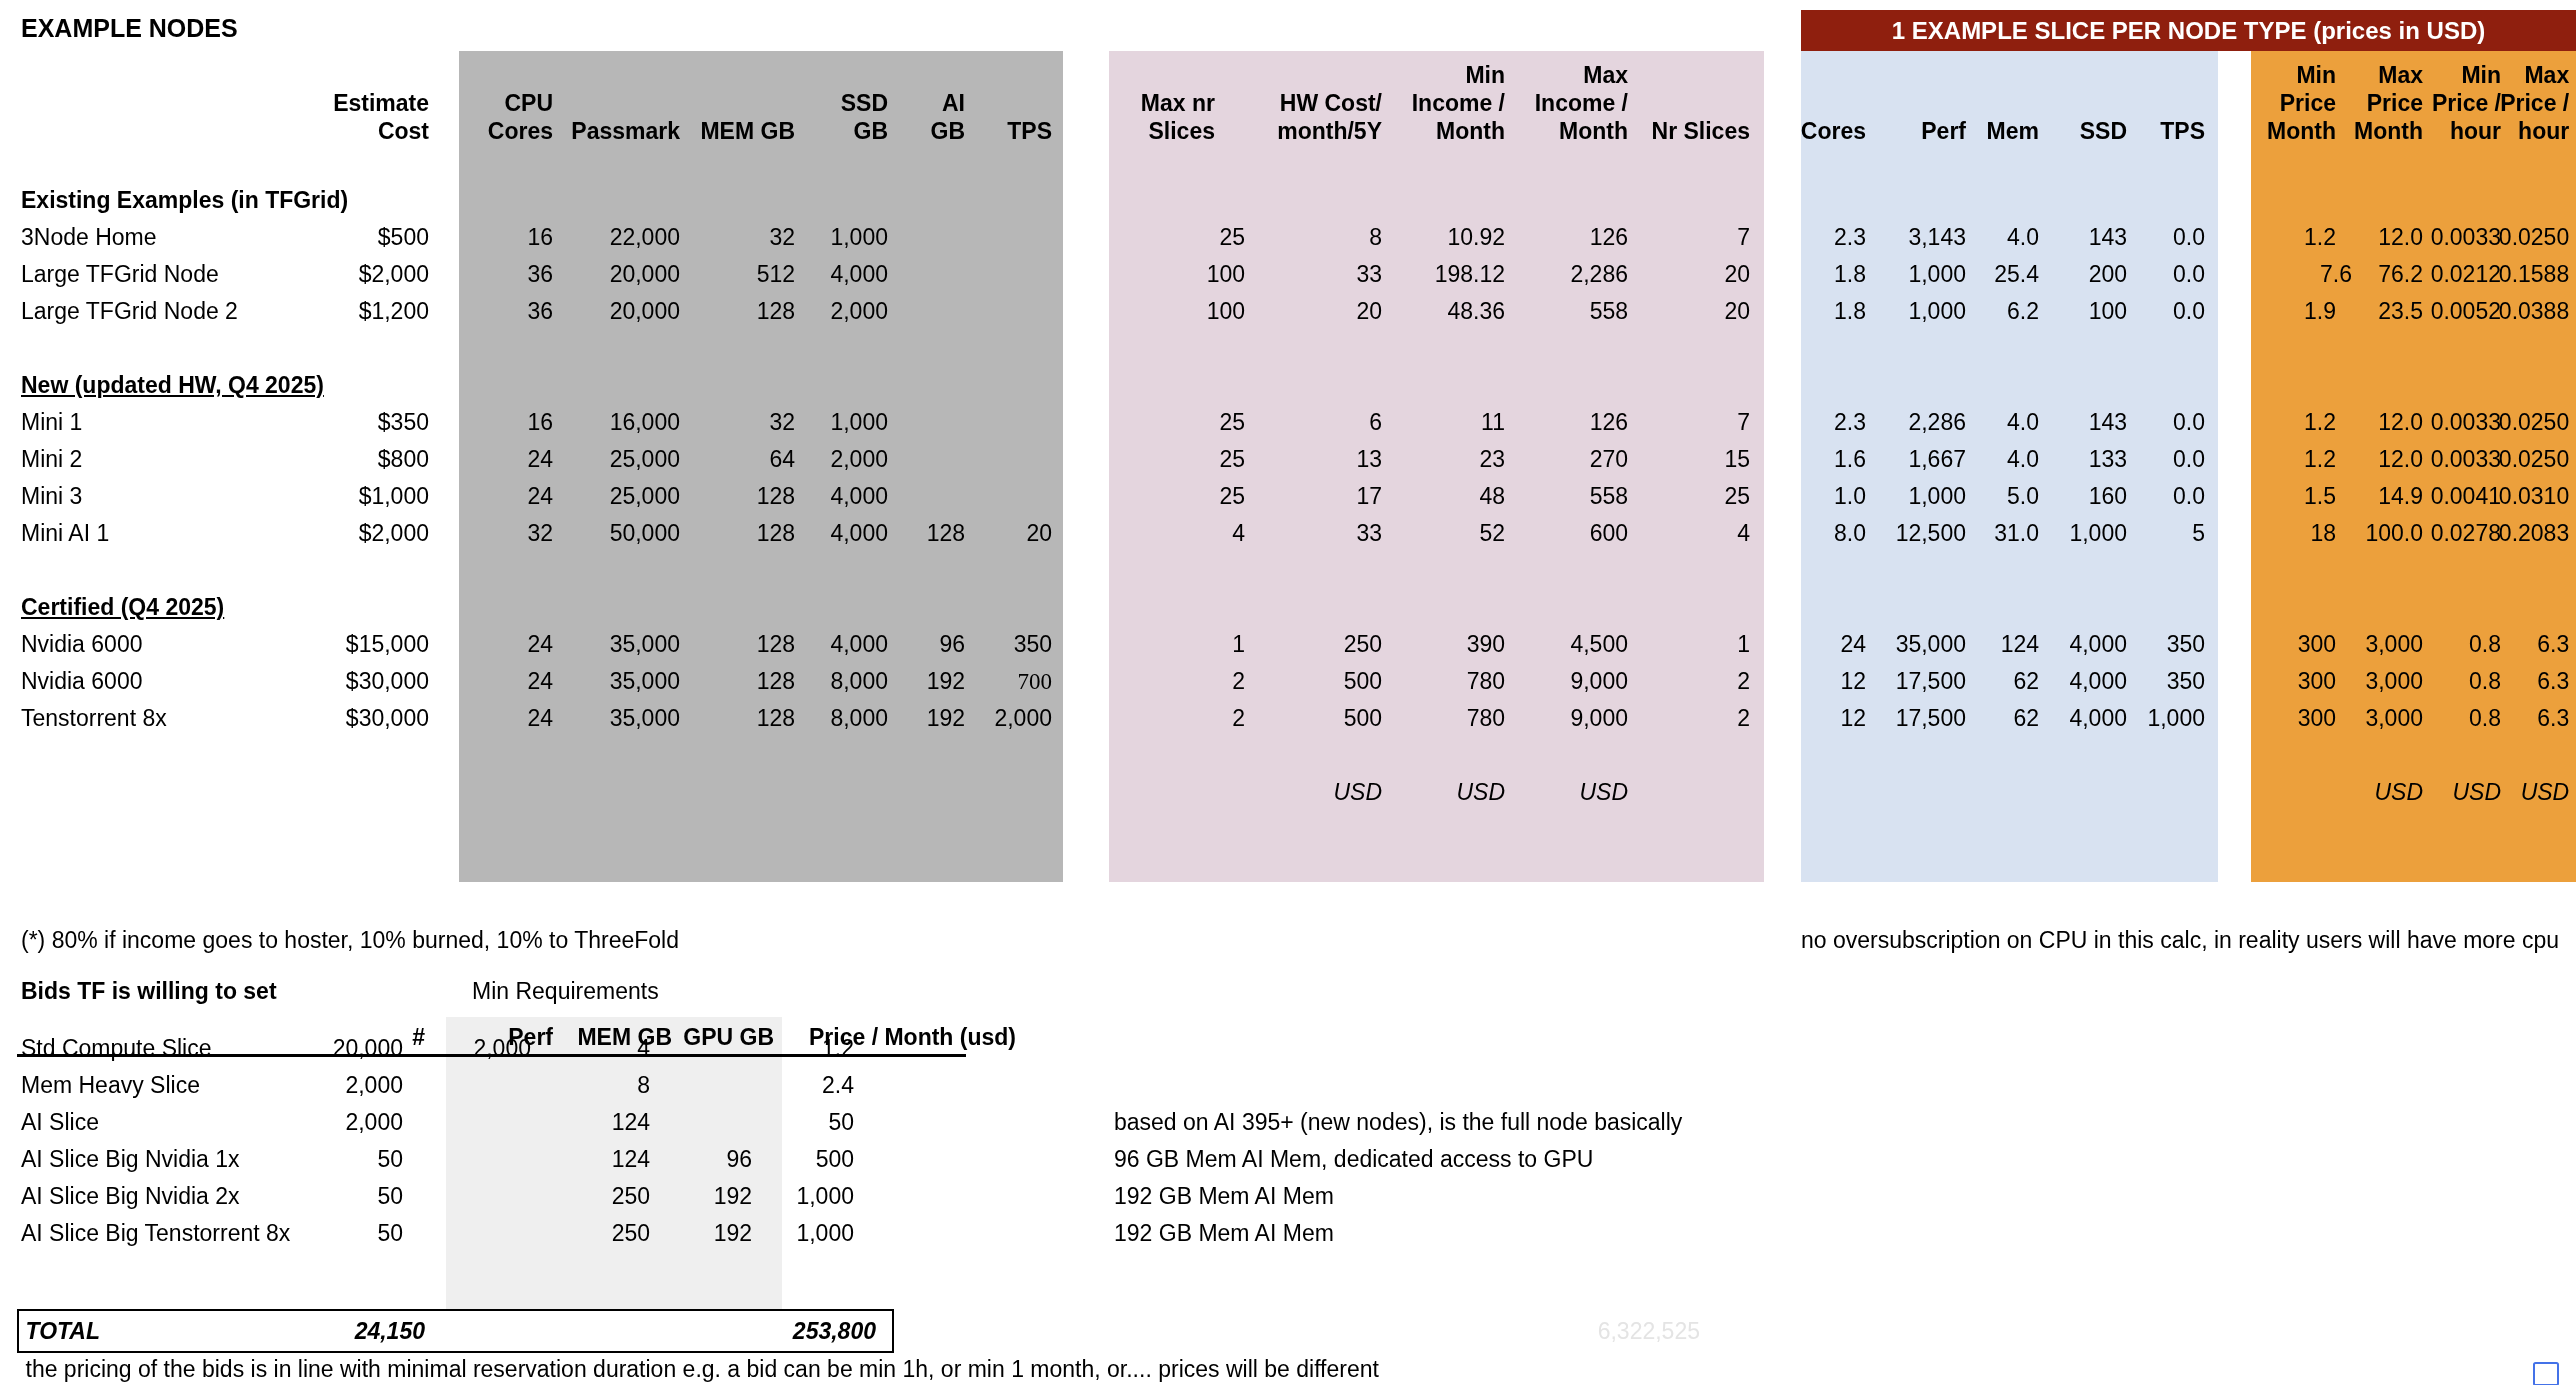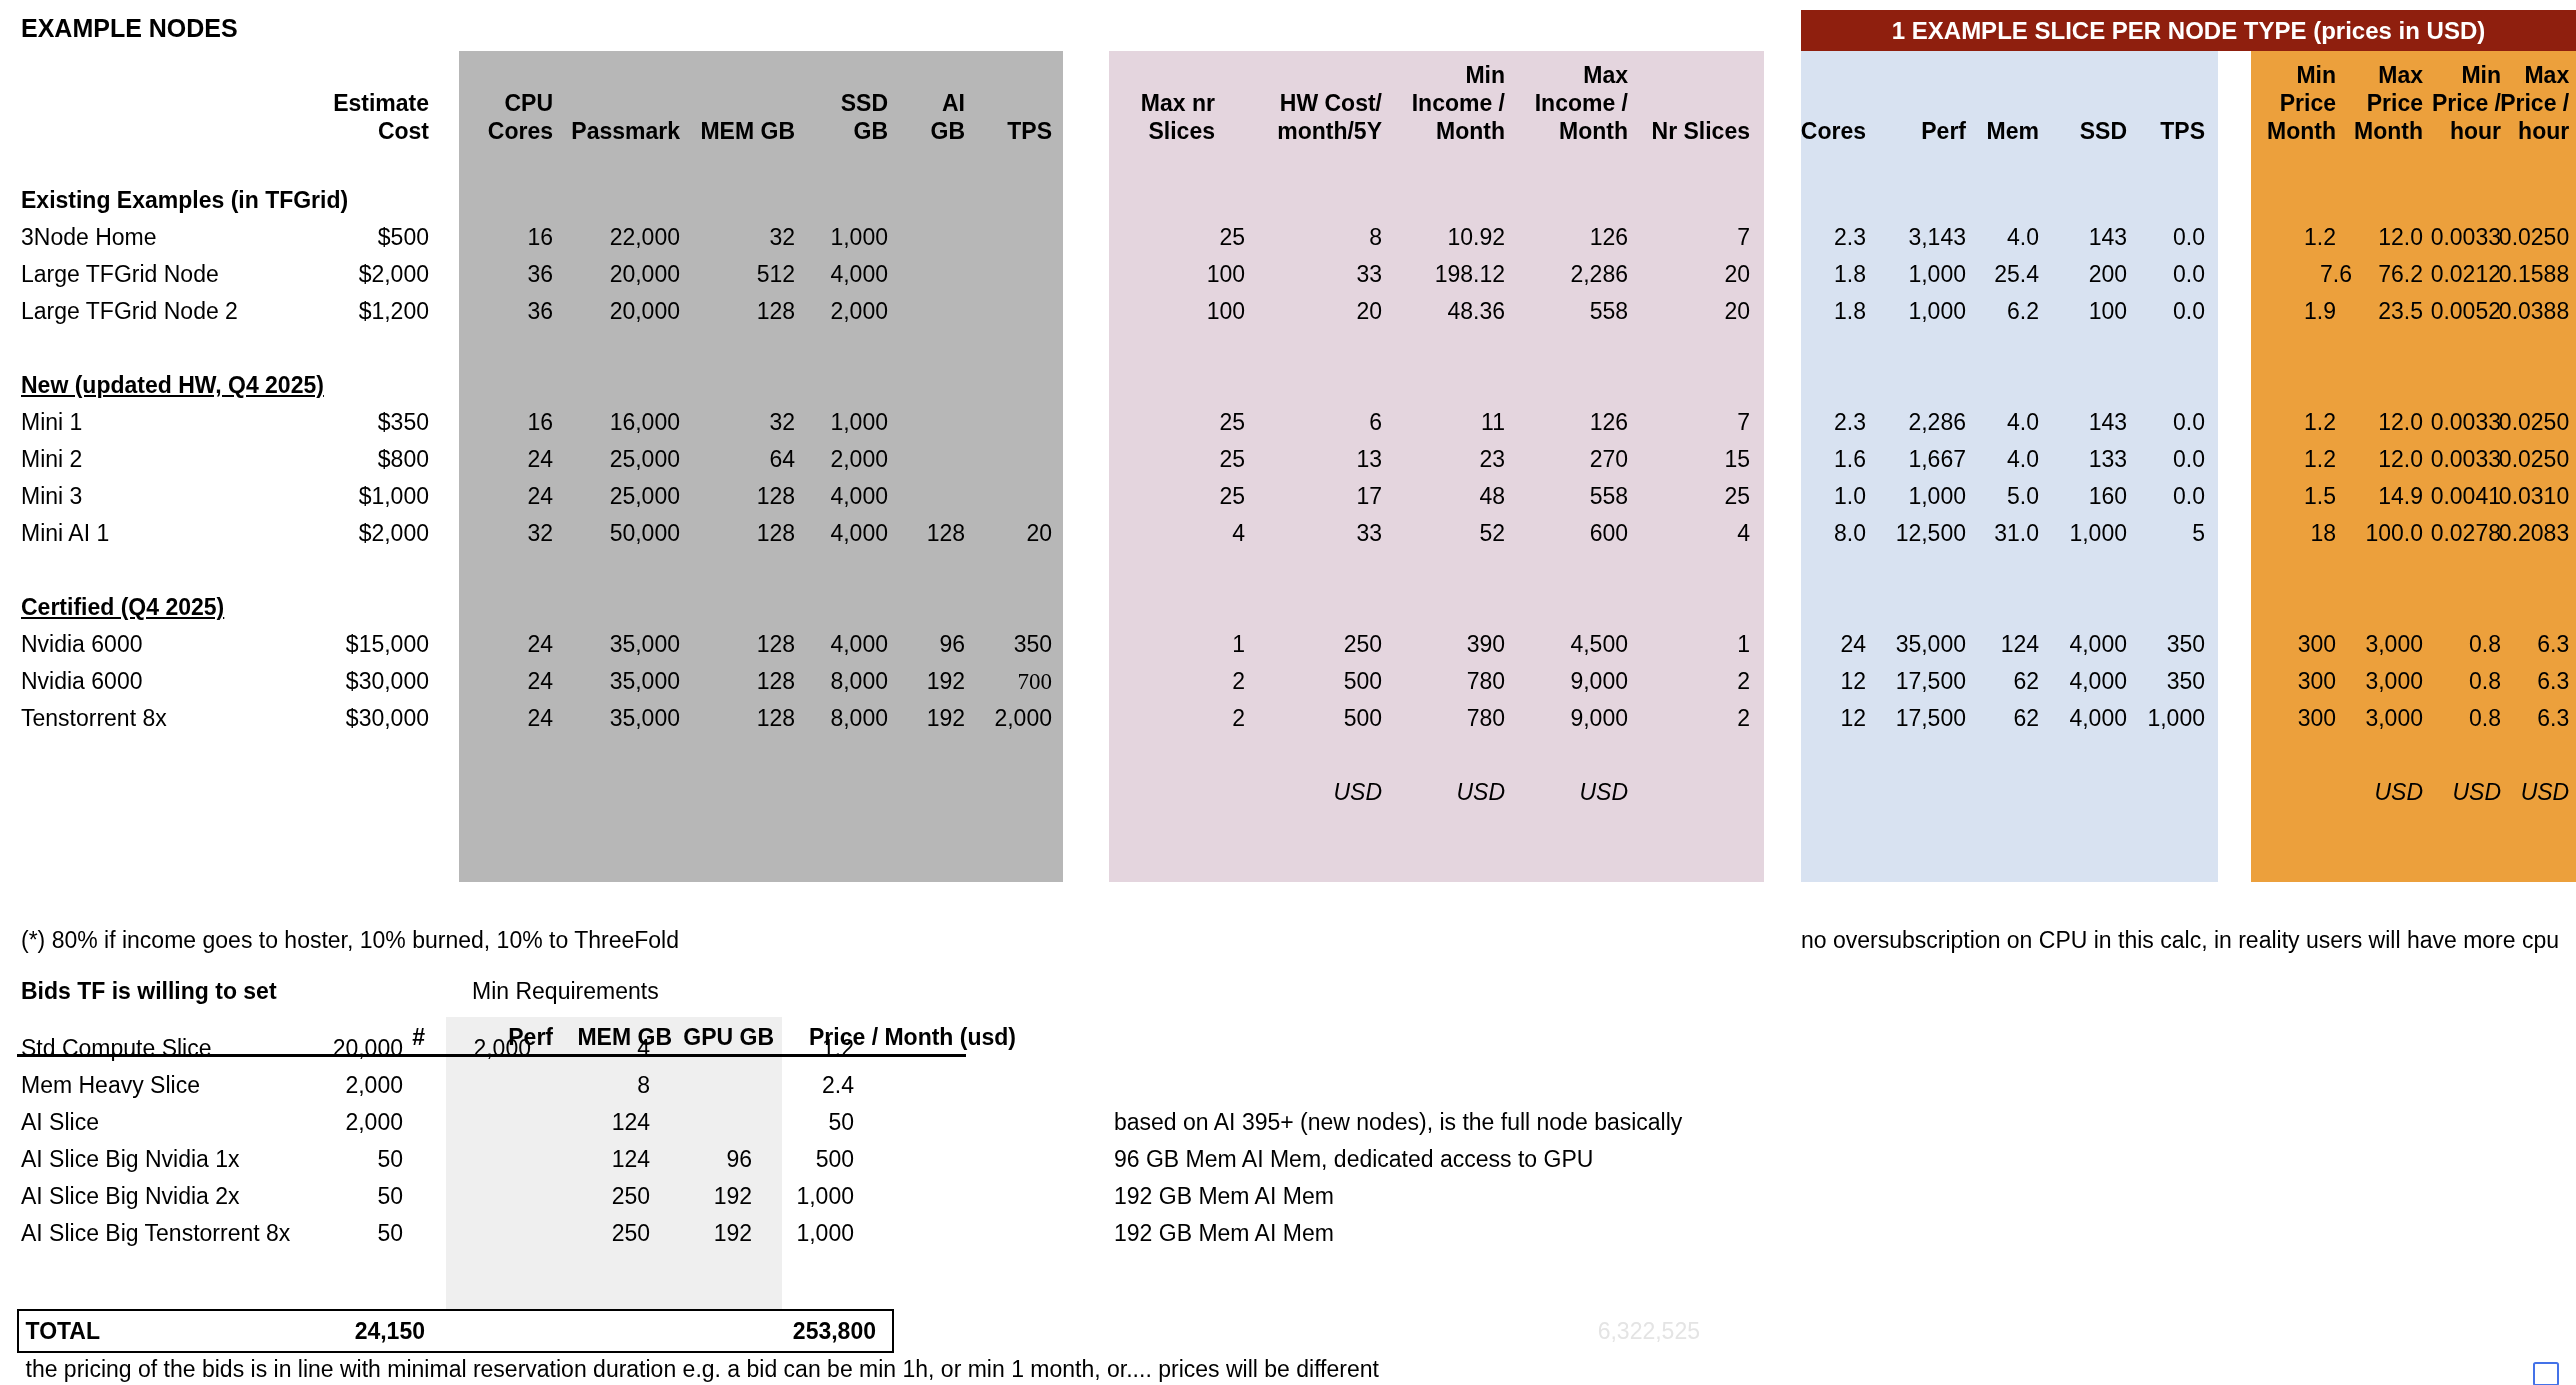--- a/index.html
+++ b/index.html
@@ -31,21 +31,21 @@
   #fnote-right{left:1801px;}
   .bids-title{position:absolute;left:21px;top:974px;font-weight:bold;line-height:34px;white-space:nowrap;}
   .bids-subtitle{position:absolute;left:472px;top:974px;line-height:34px;white-space:nowrap;}
   .bids-gray{position:absolute;left:446px;top:1017px;width:336px;height:292px;background:var(--bidsgray);}
   #bids-headers{position:absolute;left:0;top:1017px;width:2576px;height:37px;}
   .bhdr{position:absolute;bottom:3.4px;font-weight:bold;text-align:right;white-space:nowrap;}
   .rule{position:absolute;left:17px;top:1054px;width:949px;height:3.4px;background:#000;}
   #bids-rows{position:absolute;left:0;top:1030px;width:2554px;}
   .note{position:absolute;left:1114px;line-height:37px;white-space:nowrap;}
   .total-box{position:absolute;left:17px;top:1309px;width:877px;height:44px;border:2.6px solid #000;box-sizing:border-box;}
-  .total-text{position:absolute;top:1309px;height:29px;line-height:44px;font-weight:bold;white-space:nowrap;}
+  .total-text{position:absolute;top:1309px;height:29px;line-height:44px;font-weight:bold;white-space:nowrap;font-style:italic;}
   #total-label{left:25.5px;}
   #total-count{text-align:right;right:2151px;}
   #total-price{text-align:right;right:1700px;}
   .ghost{position:absolute;top:1309px;height:44px;line-height:44px;right:876px;color:var(--ghost);white-space:nowrap;}
   .bottom-note{position:absolute;left:25.5px;top:1352px;line-height:34px;white-space:nowrap;}
   .corner{position:absolute;left:2533px;top:1362px;width:22px;height:20.4px;border:2.6px solid var(--widget);border-radius:2.6px;background:#fff;}
 </style>
 </head>
 <body>
 

